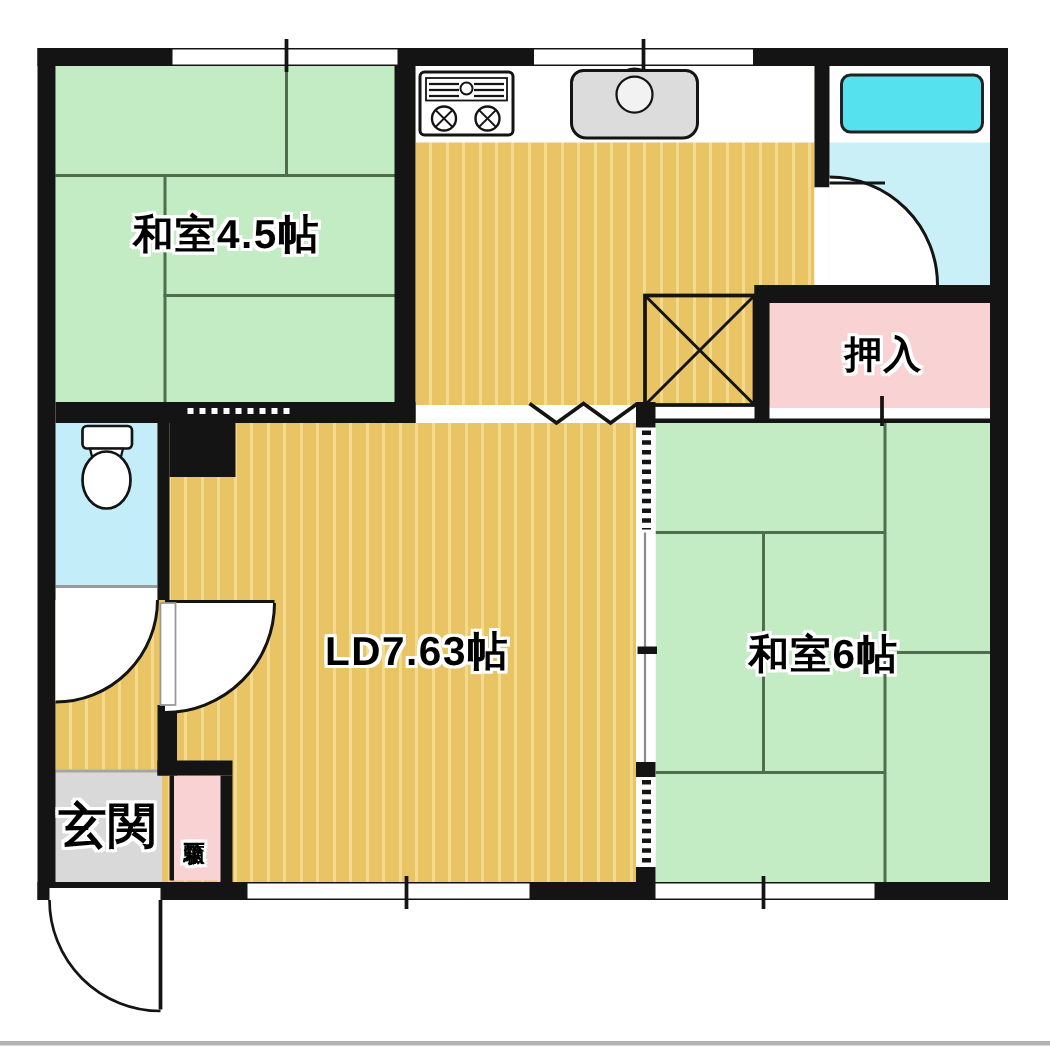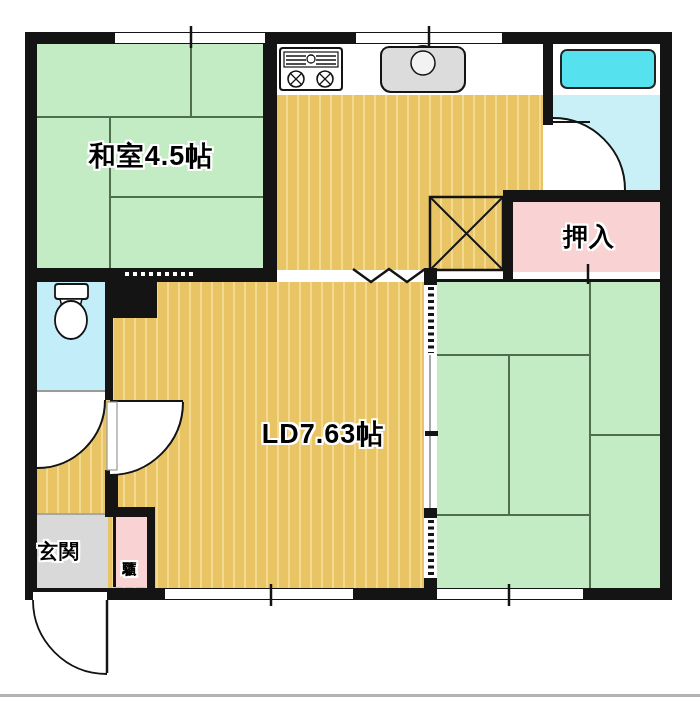--- a/index.html
+++ b/index.html
@@ -167,19 +167,20 @@
     </g>
 
     <g>
       <path d="M33,600 A74,74 0 0 0 107,674 L107,600 Z" fill="#ffffff"></path>
       <path d="M33,600 A74,74 0 0 0 107,674" fill="none" stroke="#141414" stroke-width="1.8"></path>
       <line x1="107" y1="600" x2="107" y2="673" stroke="#141414" stroke-width="2.5"></line>
     </g>
   </svg>
 
   <div class="label" style="left:151px;top:156px;font-size:27px;">和室4.5帖</div>
-  <div class="label" style="left:278px;top:434px;font-size:27px;margin-left:45px;">LD7.63帖</div>
+  <div class="label" style="left:278px;top:434px;font-size:27px;">LD7.63帖</div>
+  <div class="label" style="left:549px;top:436px;font-size:27px;">和室6帖</div>
   <div class="label" style="left:589px;top:236px;font-size:25px;">押入</div>
-  <div class="label" style="left:59px;top:551px;font-size:20px;">玄関</div>
+  <div class="label" style="left:72px;top:551px;font-size:32px;">玄関</div>
   <div class="label vert" style="left:130px;top:551px;font-size:14px;">下駄箱</div>
 
   <div class="divider" style="left:0;top:694px;width:700px;height:3px;"></div>
 </div>
 
 </body></html>

